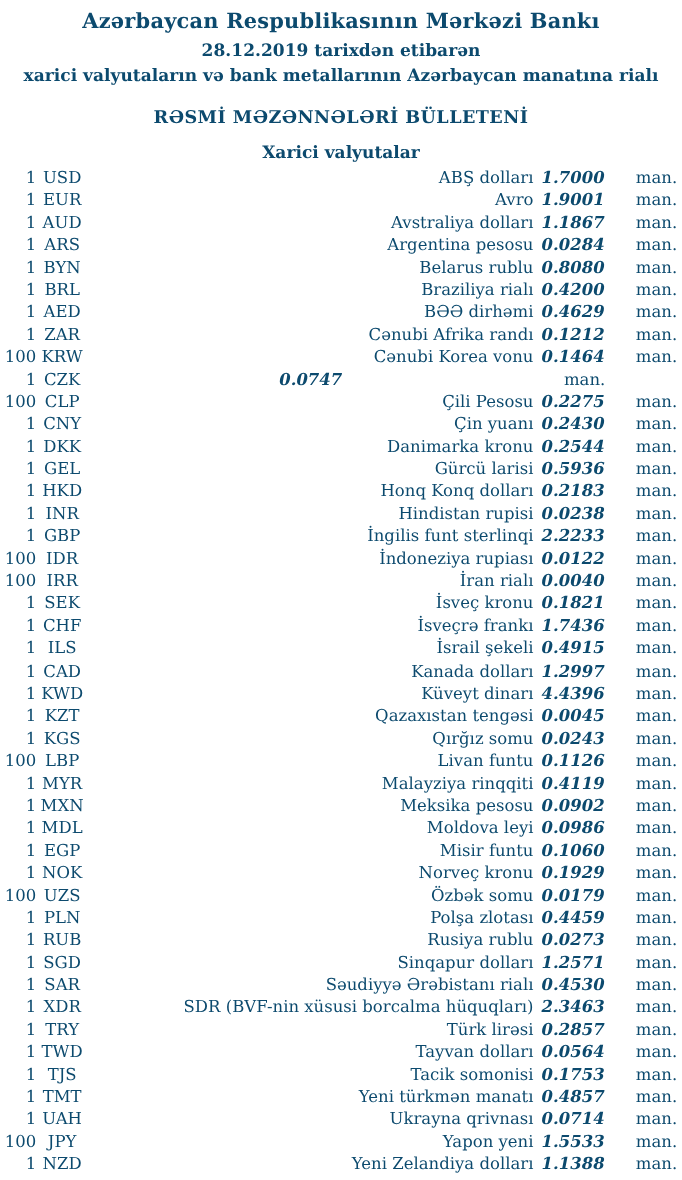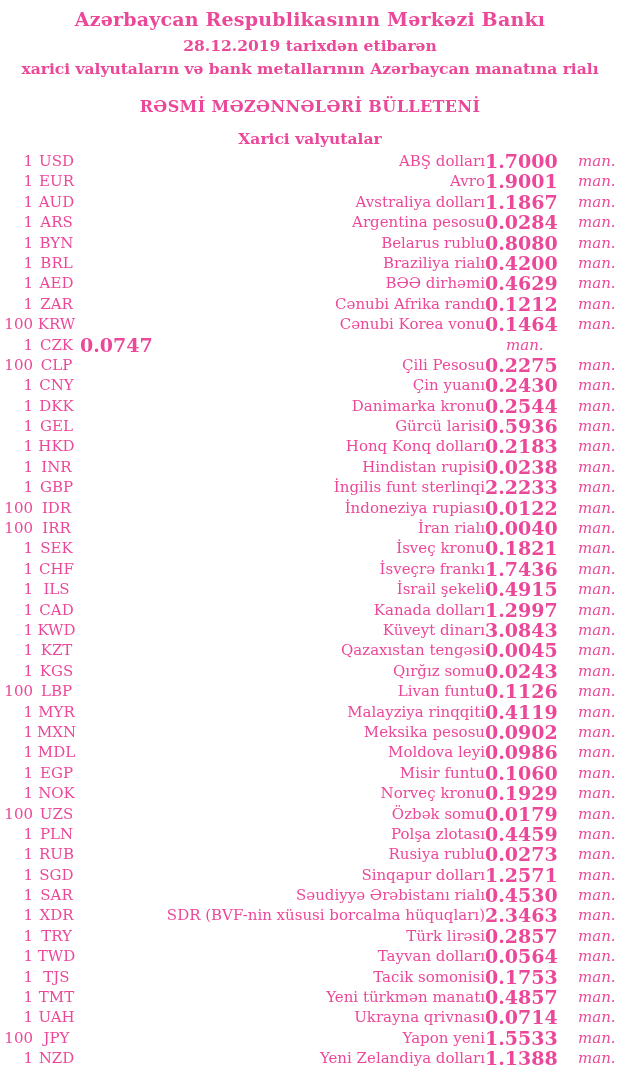--- a/index.html
+++ b/index.html
@@ -5,21 +5,21 @@
   html, body {
     margin: 0;
     padding: 0;
     background: #ffffff;
   }
   .page {
     position: relative;
     width: 620px;
     height: 1073px;
     background: #ffffff;
-    color: #ec4899;
+    color: #0c4a6e;
     font-family: "DejaVu Serif", serif;
     overflow: hidden;
   }
   .hline {
     position: absolute;
     left: 0;
     width: 620px;
     text-align: center;
     font-weight: bold;
     white-space: nowrap;
@@ -41,25 +41,26 @@
     grid-template-columns: 33px 47px 405px 72px 47px;
     height: 20.4px;
     line-height: 20.4px;
     font-size: 15px;
     white-space: nowrap;
   }
   .cell-qty  { text-align: right; }
   .cell-code { text-align: center; }
   .cell-name { text-align: right; overflow: hidden; }
   .cell-rate {
-    text-align: left;
+    text-align: center;
     font-weight: bold;
-    font-size: 19px;
-  }
-  .cell-man  { padding-left: 21px; text-align: left; font-style: italic; }
+    font-style: italic;
+    font-size: 15px;
+  }
+  .cell-man  { padding-left: 21px; text-align: center; }
 </style>
 </head>
 <body>
 
 <div class="page">
   <div class="hline bank-title">Azərbaycan Respublikasının Mərkəzi Bankı</div>
   <div class="hline date-line">28.12.2019 tarixdən etibarən</div>
   <div class="hline subject-line">xarici valyutaların və bank metallarının Azərbaycan manatına rialı</div>
   <div class="hline bulletin-line">RƏSMİ MƏZƏNNƏLƏRİ BÜLLETENİ</div>
   <div class="hline section-title">Xarici valyutalar</div>
@@ -222,21 +223,21 @@
         <span class="cell-qty">1</span>
         <span class="cell-code">CAD</span>
         <span class="cell-name">Kanada dolları</span>
         <span class="cell-rate">1.2997</span>
         <span class="cell-man">man.</span>
       </div>
       <div class="row">
         <span class="cell-qty">1</span>
         <span class="cell-code">KWD</span>
         <span class="cell-name">Küveyt dinarı</span>
-        <span class="cell-rate">3.0843</span>
+        <span class="cell-rate">4.4396</span>
         <span class="cell-man">man.</span>
       </div>
       <div class="row">
         <span class="cell-qty">1</span>
         <span class="cell-code">KZT</span>
         <span class="cell-name">Qazaxıstan tengəsi</span>
         <span class="cell-rate">0.0045</span>
         <span class="cell-man">man.</span>
       </div>
       <div class="row">

